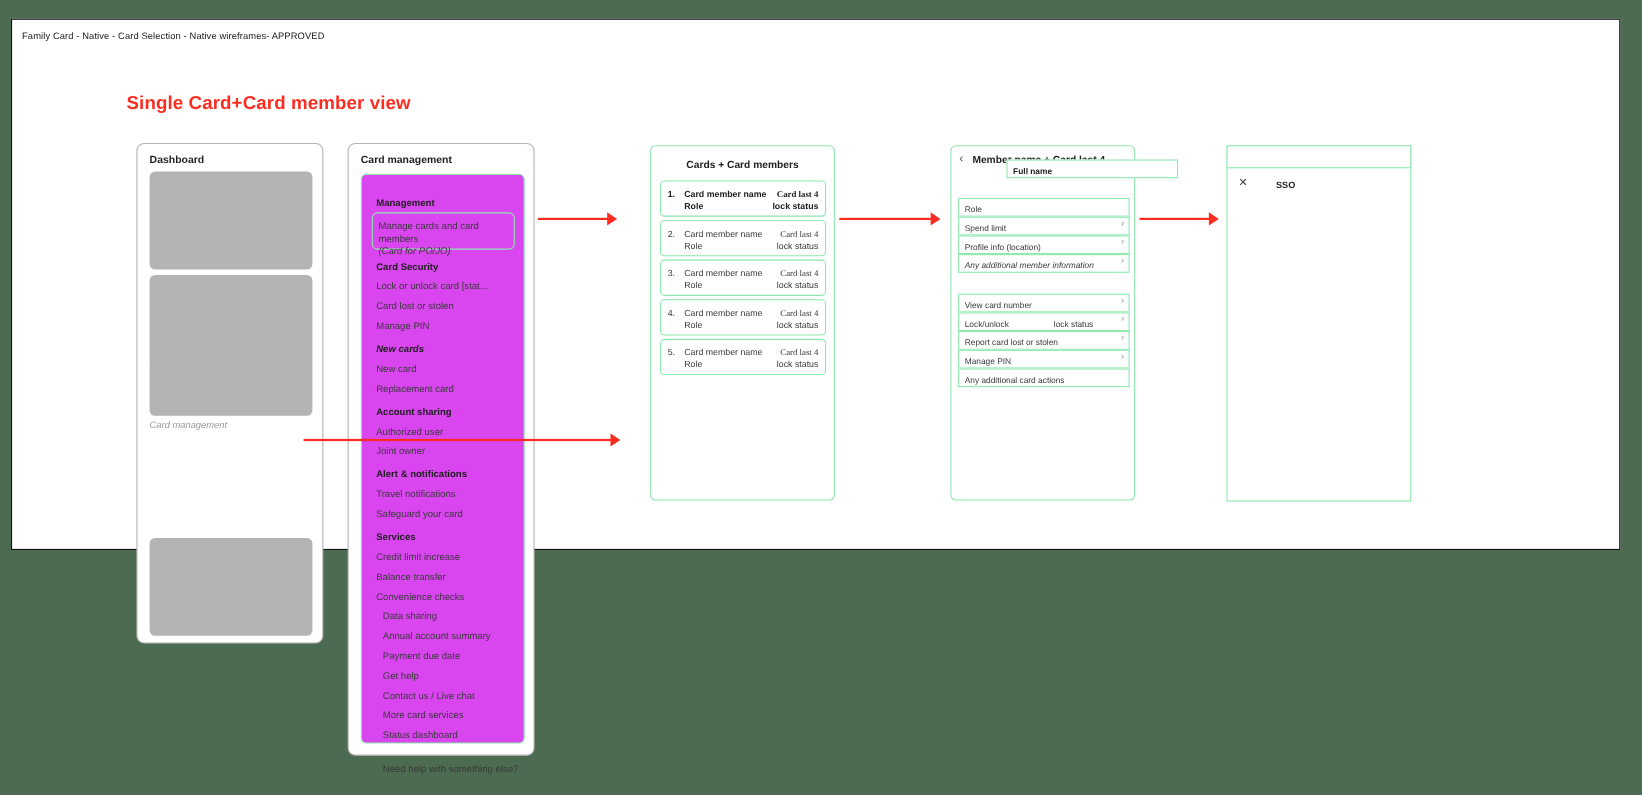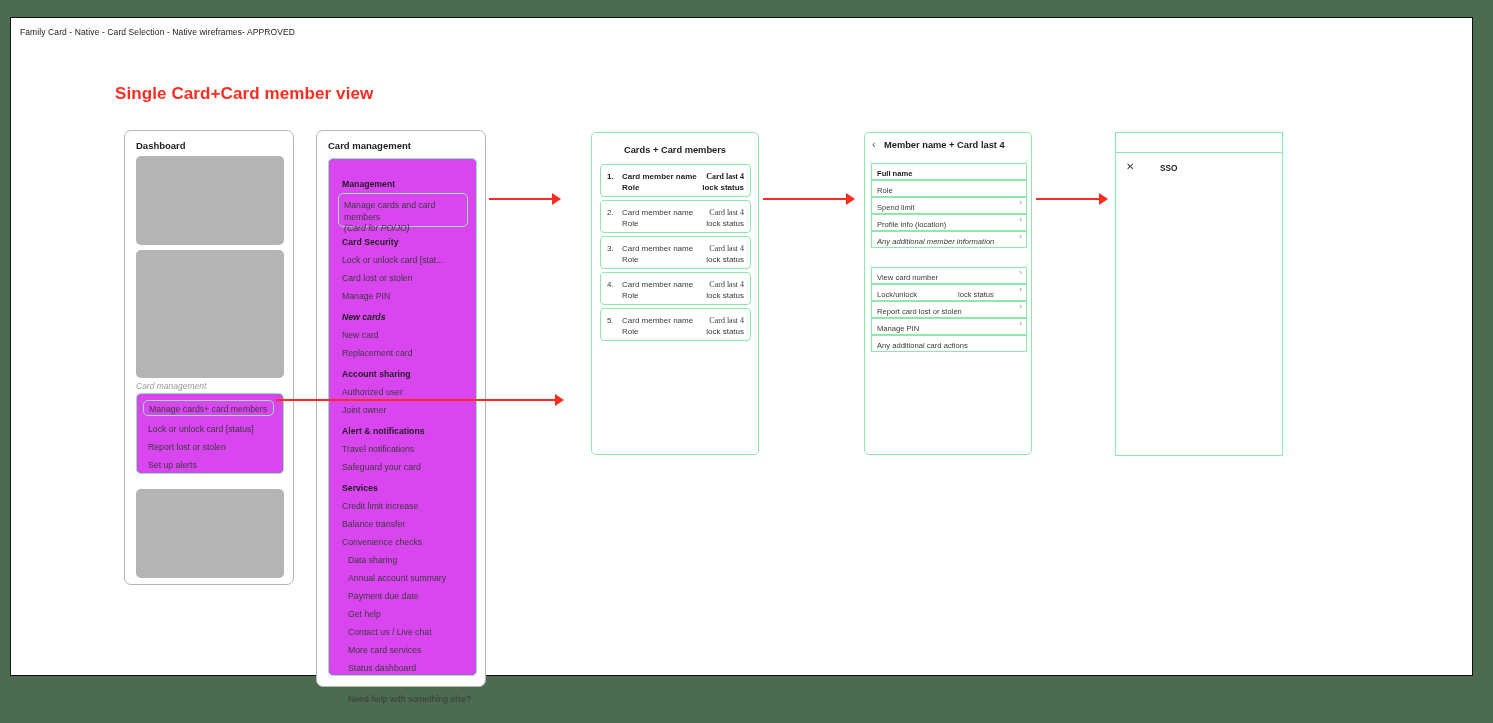--- a/index.html
+++ b/index.html
@@ -5,21 +5,21 @@
   * { box-sizing: border-box; margin: 0; padding: 0; }
   html, body {
     width: 1493px; height: 723px;
     background: #4c6b50;
     font-family: "Liberation Sans", sans-serif;
     overflow: hidden;
   }
   #canvas {
     position: absolute;
     left: 10px; top: 17px;
-    width: 1463px; height: 659px;
+    width: 1463px; height: 483px;
     background: #ffffff;
     border: 1px solid #111;
     padding-left: 35px;
   }
   
   .file-title {
     position: absolute; left: 9px; top: 9px;
     font-size: 8.5px; color: #1a1a1a; letter-spacing: .1px;
     white-space: nowrap;
   }
@@ -179,28 +179,20 @@
 
   <div class="panel" id="dashboard">
     <div class="panel-title">Dashboard</div>
 
     <div class="ph-block dash-ph" style="top:25px;height:89px;"></div>
     <div class="ph-block dash-ph" style="top:119px;height:89px;"></div>
     <div class="ph-block dash-ph" style="top:199px;height:48px;"></div>
 
     <div class="muted-label" style="position:absolute;left:11px;top:250px;">Card management</div>
 
-    <div class="greenbox" style="position:absolute;left:11px;top:262px;width:148px;height:81px;">
-      <div class="greenbox" style="position:absolute;left:6px;top:6px;width:131px;height:16px;">
-        <span class="list-item" style="position:absolute;left:5px;top:4px;">Manage cards+ card members</span>
-      </div>
-      <div class="list-item" style="position:absolute;left:11px;top:31px;">Lock or unlock card [status]</div>
-      <div class="list-item" style="position:absolute;left:11px;top:49px;">Report lost or stolen</div>
-      <div class="list-item" style="position:absolute;left:11px;top:67px;">Set up alerts</div>
-    </div>
 
     <div class="ph-block dash-ph" style="top:358px;height:89px;"></div>
   </div>
 
   <div class="panel" id="cardmgmt">
     <div class="panel-title">Card management</div>
 
     <div class="greenbox" id="cm-inner">
 
       <div class="list-head cm-row" id="cm-mgmt-head">Management</div>
@@ -279,21 +271,21 @@
       <span class="rl">Role</span>
       <span class="l4">Card last 4</span>
       <span class="ls">lock status</span>
     </div>
   </div>
 
   <div class="panel" id="memberdetail">
     <div id="md-back">‹</div>
     <div id="md-title">Member name + Card last 4</div>
 
-    <div class="detail-row bold" style="top:30px;">
+    <div class="detail-row bold" style="top:12px;margin-left:44px;">
       <span class="lbl">Full name</span>
     </div>
     <div class="detail-row" style="top:47px;">
       <span class="lbl">Role</span>
     </div>
     <div class="detail-row" style="top:64px;">
       <span class="lbl">Spend limit</span>
       <span class="chev">›</span>
     </div>
     <div class="detail-row" style="top:81px;">

